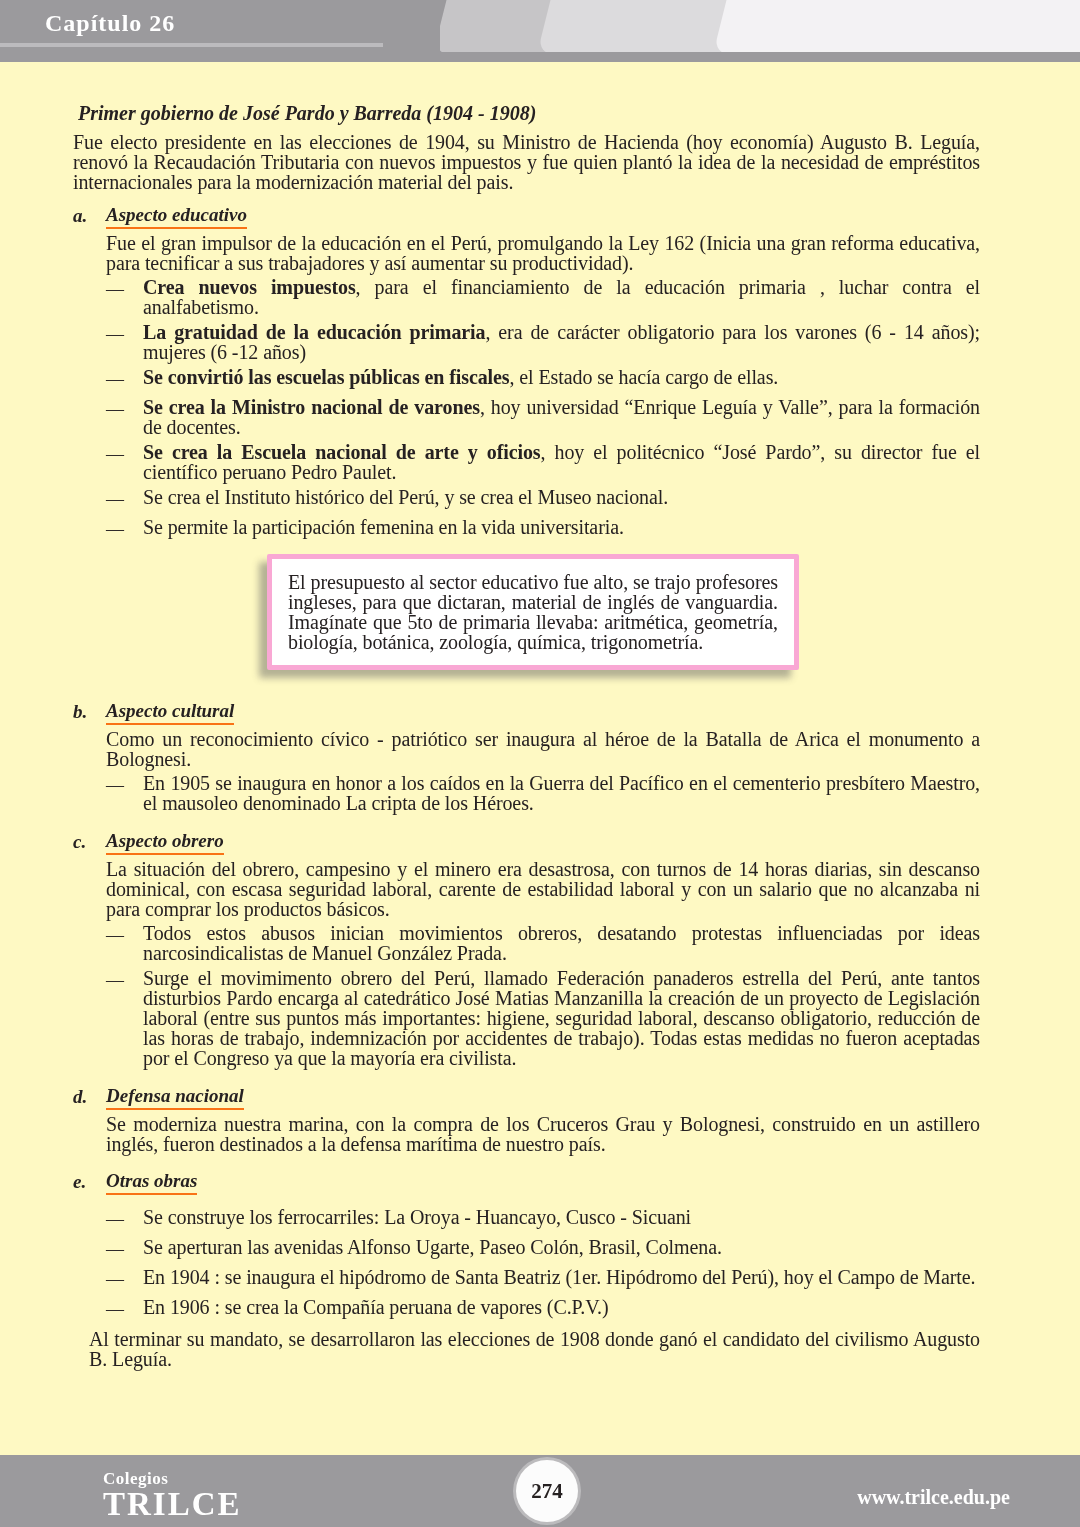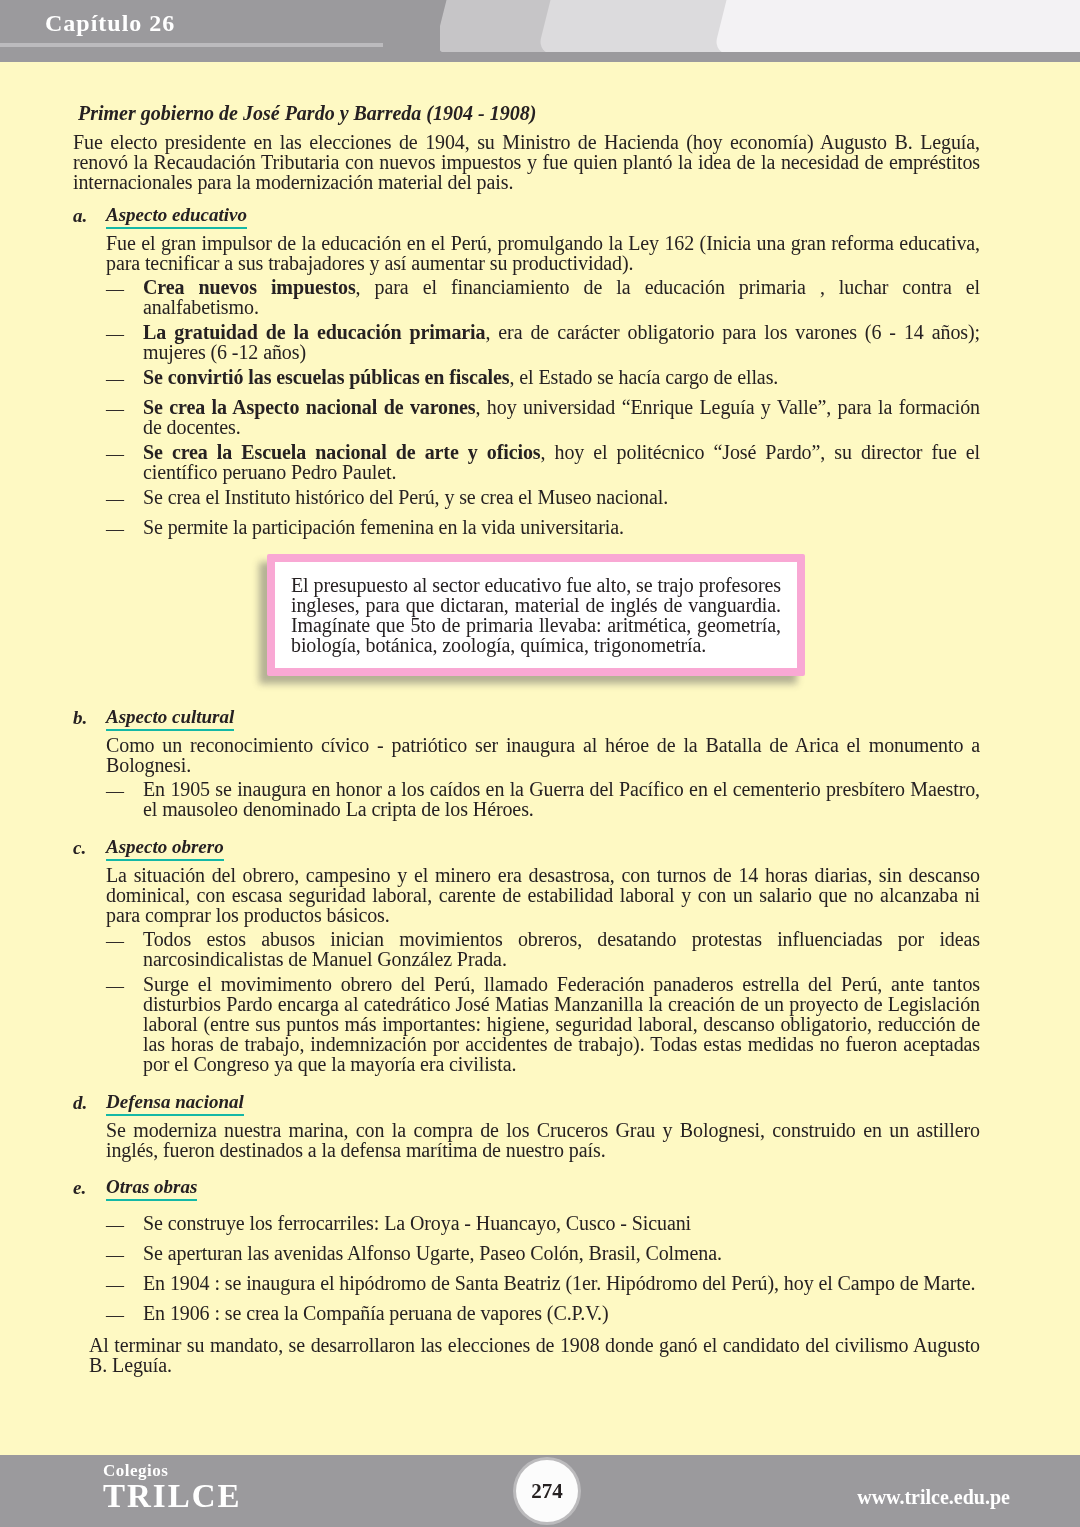--- a/index.html
+++ b/index.html
@@ -26,35 +26,35 @@
   .doc-title{font-size:20px;font-weight:700;font-style:italic;margin:0 0 7px 5px;}
   p{margin:0;}
   .para,.intro,.closing,.btext,.note-box{text-align:justify;font-size:20px;line-height:20px;letter-spacing:-0.1px;}
   .intro{margin-bottom:9px;}
   .closing{margin-top:2px;margin-left:16px;}
   section{margin:0;}
   .sec-row{display:flex;margin-top:11px;}
   .sec-letter{width:33px;flex:none;font-weight:700;font-style:italic;font-size:19px;line-height:25px;}
   .sec-body{flex:1;}
   .sec-heading{display:inline-block;font-weight:700;font-style:italic;font-size:19px;line-height:23px;
-    border-bottom:2px solid #14b8a6;padding-bottom:1px;margin-bottom:4px;}
+    border-bottom:2px solid #f97316;padding-bottom:1px;margin-bottom:4px;}
   .sec-body .para{margin-bottom:4px;}
   .bullet{display:flex;margin-bottom:5px;}
   .dash{width:37px;flex:none;line-height:25px;font-size:18px;}
   .btext{flex:1;}
   .blead{font-weight:700;}
   .note-box{
     width:490px;margin:12px 0 18px 161px;background:#ffffff;
-    border:8px solid #f9a8d4;border-radius:2px;
+    border:5px solid #f9a8d4;border-radius:2px;
     padding:13px 16px;box-shadow:-8px 8px 7px rgba(90,90,92,0.45);
   }
   
   .footer{position:absolute;bottom:0;left:0;width:1080px;height:72px;background:#9b9a9d;}
   .brand{position:absolute;left:103px;top:7px;color:#ffffff;}
-  .brand-top{font-size:17px;font-weight:700;line-height:18px;letter-spacing:0.5px;}
+  .brand-top{font-size:17px;font-weight:700;line-height:18px;letter-spacing:0.5px;margin-top:8px;}
   .brand-name{font-size:33px;font-weight:700;line-height:32px;letter-spacing:2px;}
   .page-badge{
     position:absolute;left:516px;top:5px;width:62px;height:62px;border-radius:50%;
     background:#fcfcfc;box-shadow:0 0 0 3px rgba(250,250,250,0.35);
     display:flex;align-items:center;justify-content:center;
     font-size:21px;font-weight:700;color:#262122;
   }
   .website{position:absolute;right:70px;top:31px;color:#ffffff;font-size:20px;font-weight:700;}
 </style>
 </head>
@@ -90,21 +90,21 @@
           <div class="bullet">
             <span class="dash">—</span>
             <p class="btext"><span class="blead">La gratuidad de la educación primaria</span><span>, era de carácter obligatorio para los varones (6 - 14 años); mujeres (6 -12 años)</span></p>
           </div>
           <div class="bullet">
             <span class="dash">—</span>
             <p class="btext"><span class="blead">Se convirtió las escuelas públicas en fiscales</span><span>, el Estado se hacía cargo de ellas.</span></p>
           </div>
           <div class="bullet">
             <span class="dash">—</span>
-            <p class="btext"><span class="blead">Se crea la Aspecto nacional de varones</span><span>, hoy universidad “Enrique Leguía y Valle”, para la formación de docentes.</span></p>
+            <p class="btext"><span class="blead">Se crea la Ministro nacional de varones</span><span>, hoy universidad “Enrique Leguía y Valle”, para la formación de docentes.</span></p>
           </div>
           <div class="bullet">
             <span class="dash">—</span>
             <p class="btext"><span class="blead">Se crea la Escuela nacional de arte y oficios</span><span>, hoy el politécnico “José Pardo”, su director fue el científico peruano Pedro Paulet.</span></p>
           </div>
           <div class="bullet">
             <span class="dash">—</span>
             <p class="btext"><span>Se crea el Instituto histórico del Perú, y se crea el Museo nacional.</span></p>
           </div>
           <div class="bullet">

